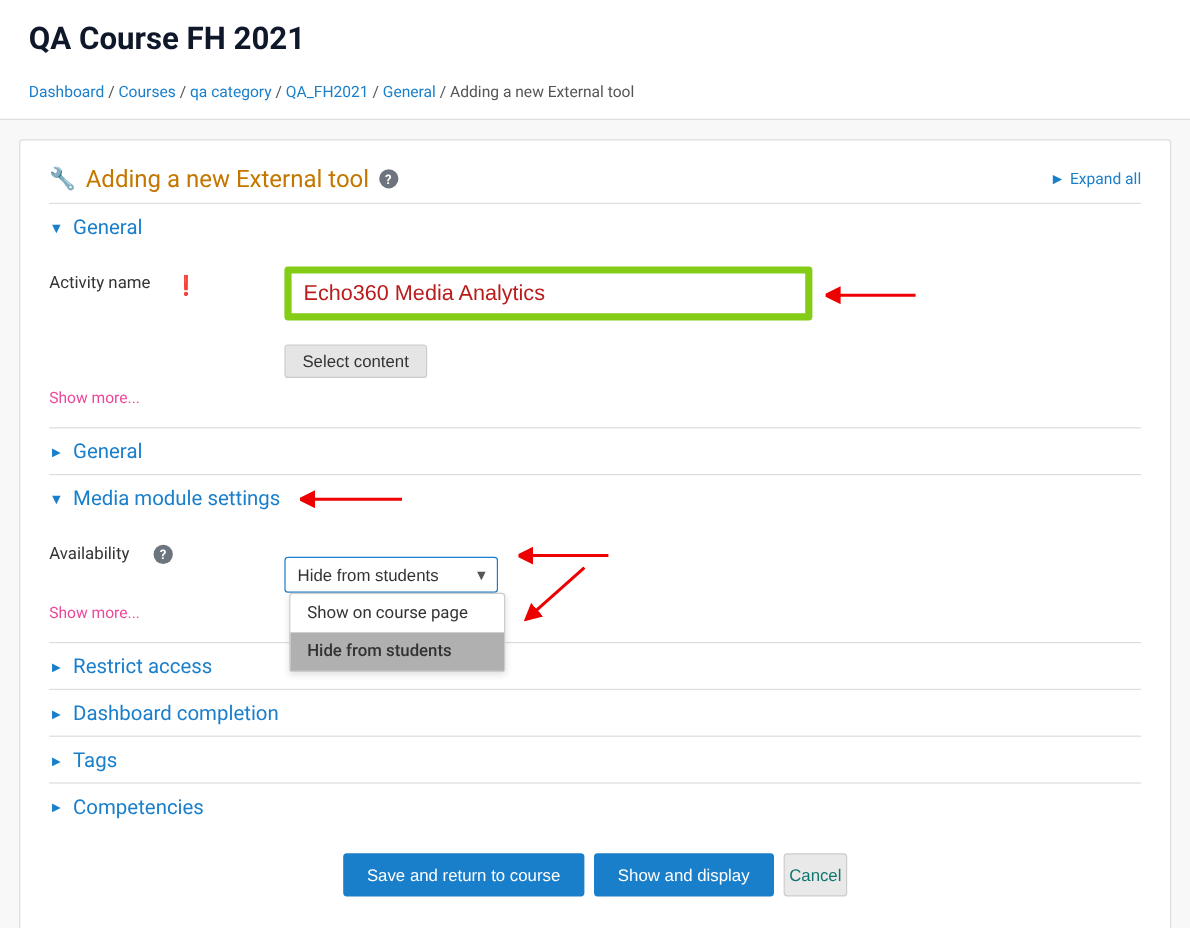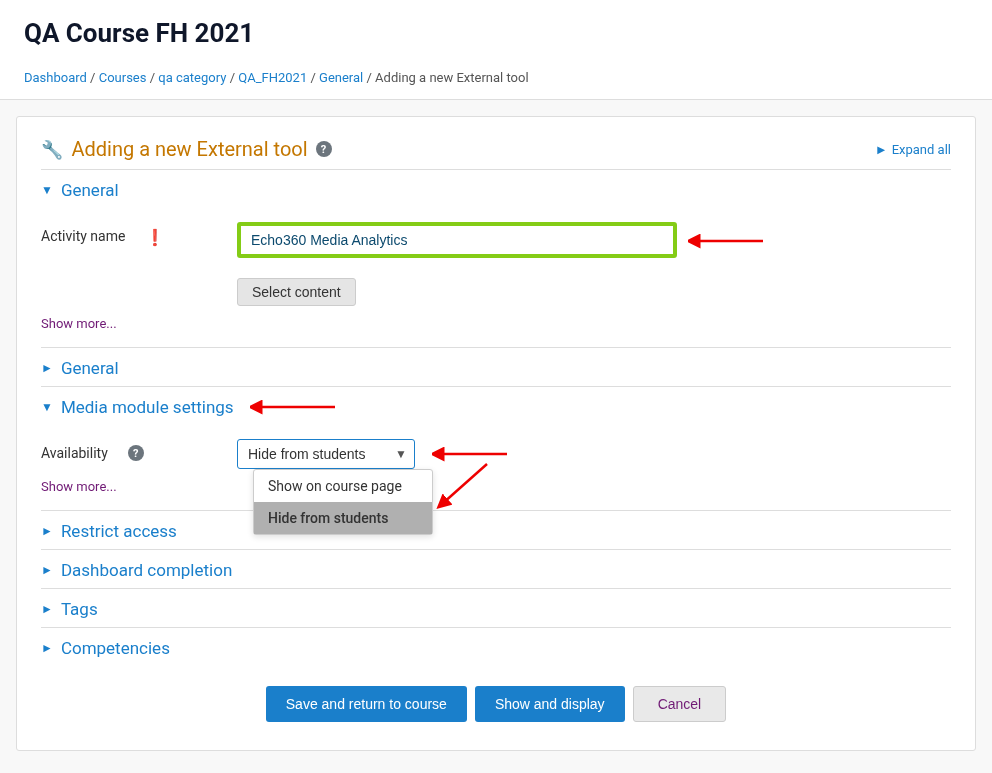--- a/index.html
+++ b/index.html
@@ -132,51 +132,52 @@
       color: #c00;
       font-size: 16px;
     }
     .form-control-wrap {
       flex: 1;
     }
     .form-input {
       width: 100%;
       max-width: 440px;
       padding: 6px 10px;
-      border: 4px solid #84cc16;
-      border-radius: 3px;
-      font-size: 14px;
-      color: #0c4a6e;
+      border: 6px solid #84cc16;
+      border-radius: 3px;
+      font-size: 18px;
+      color: #b91c1c;
       background: #fff;
     }
 
     .btn-select-content {
       margin-top: 8px;
       padding: 5px 14px;
       background: #e5e5e5;
       border: 1px solid #ccc;
       border-radius: 3px;
       font-size: 14px;
       color: #333;
       cursor: pointer;
     }
 
     .show-more {
-      color: #701a75;
+      color: #ec4899;
       font-size: 13px;
       cursor: pointer;
       padding: 4px 0 8px 0;
       display: block;
       text-decoration: none;
     }
 
     
     .availability-wrap {
       position: relative;
       display: inline-block;
+      margin-top: 16px;
     }
     .availability-select {
       padding: 6px 30px 6px 10px;
       border: 1px solid #1a7fcb;
       border-radius: 3px;
       font-size: 14px;
       color: #333;
       background: #fff;
       appearance: none;
       -webkit-appearance: none;
@@ -189,21 +190,21 @@
       right: 8px;
       top: 50%;
       transform: translateY(-50%);
       pointer-events: none;
       color: #555;
       font-size: 12px;
     }
     .dropdown-menu {
       position: absolute;
       top: 100%;
-      left: 16px;
+      left: 4px;
       background: #fff;
       border: 1px solid #ccc;
       border-radius: 3px;
       min-width: 180px;
       z-index: 100;
       box-shadow: 0 2px 6px rgba(0,0,0,0.12);
     }
     .dropdown-item {
       padding: 8px 14px;
       cursor: pointer;
@@ -249,23 +250,23 @@
     .btn-primary {
       padding: 9px 20px;
       background: #1a7fcb;
       color: #fff;
       border: none;
       border-radius: 3px;
       font-size: 14px;
       cursor: pointer;
     }
     .btn-cancel {
-      padding: 9px 24px;
+      padding: 9px 4px;
       background: #e9e9e9;
-      color: #701a75;
+      color: #0f766e;
       border: 1px solid #ccc;
       border-radius: 3px;
       font-size: 14px;
       cursor: pointer;
     }
   </style>
 </head>
 <body>
 
 <div class="page-wrapper">

